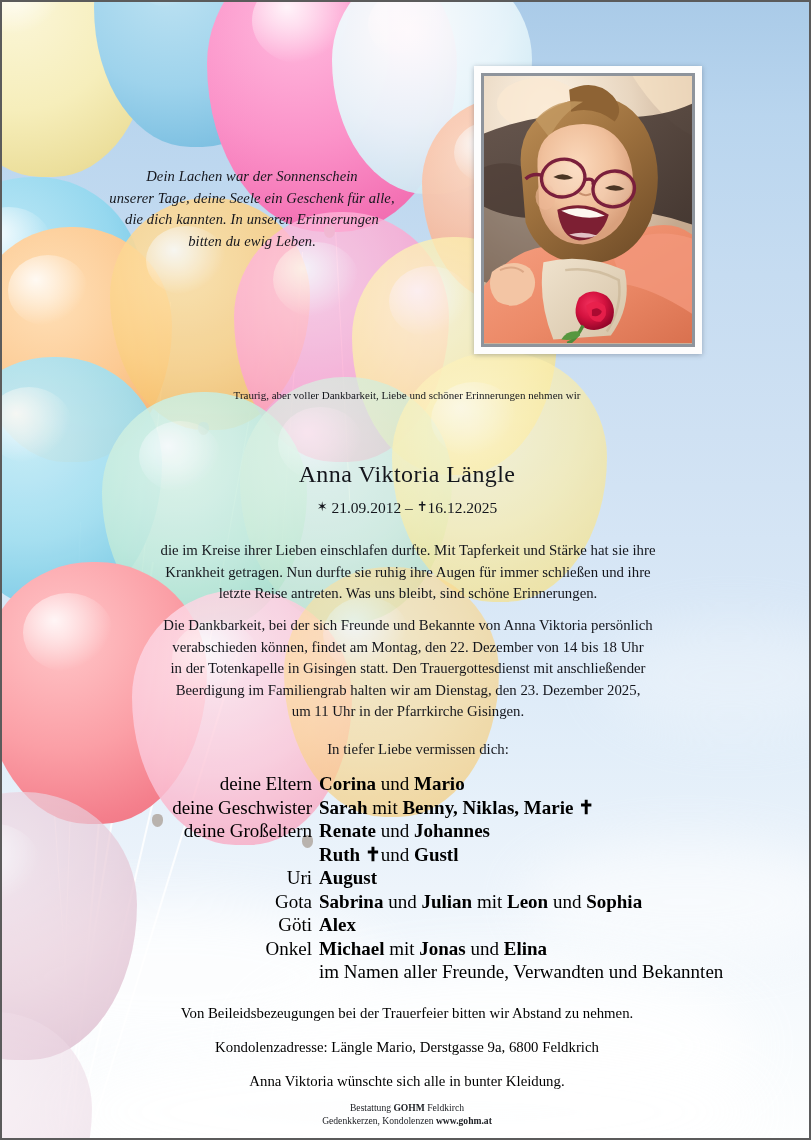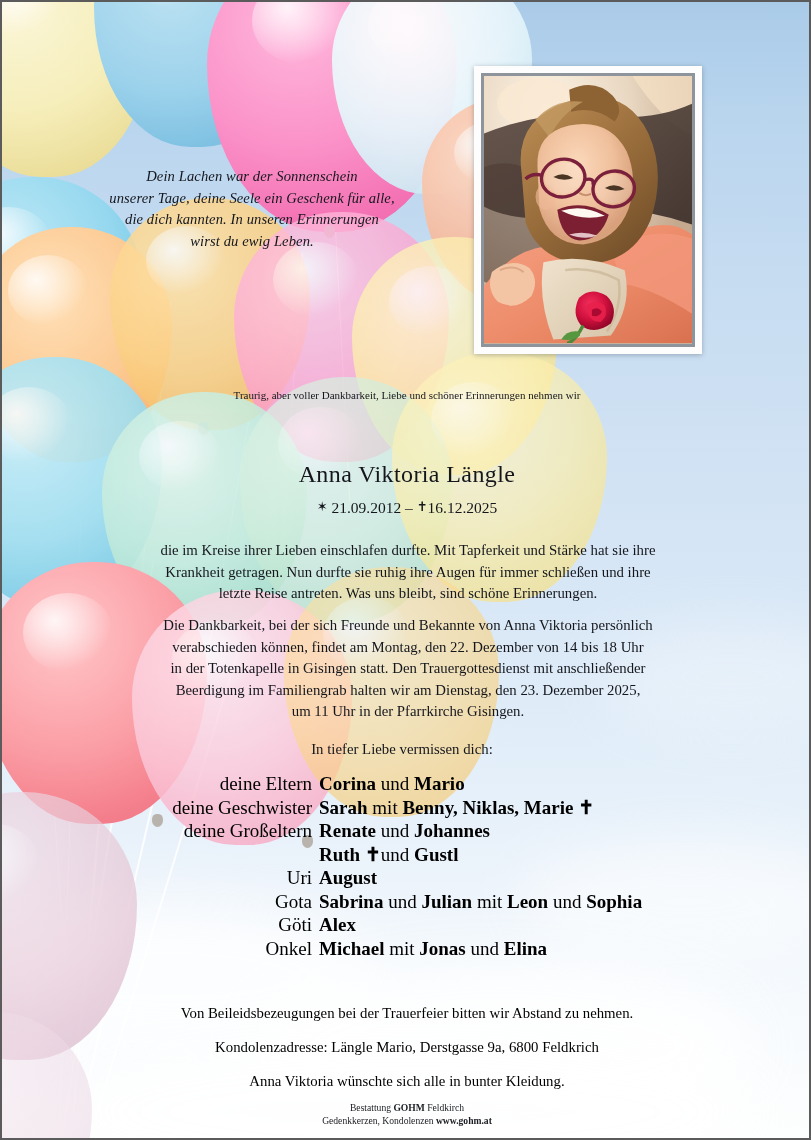--- a/index.html
+++ b/index.html
@@ -41,21 +41,21 @@
   .txt{position:absolute;text-align:center;color:#14161c;}
   #poem{left:70px;top:164px;width:360px;font-style:italic;font-size:14.6px;
         line-height:21.5px;letter-spacing:.1px;}
   #intro{left:95px;top:383px;width:620px;font-size:11px;line-height:20.5px;}
   #name{left:95px;top:450px;width:620px;font-size:24px;line-height:44px;
         letter-spacing:.4px;}
   #dates{left:95px;top:494px;width:620px;font-size:15.5px;line-height:21px;}
   #dates .sym{font-size:13px;vertical-align:.12em;}
   #para1{left:88px;top:538px;width:636px;font-size:14.8px;line-height:21.5px;}
   #para2{left:88px;top:613px;width:636px;font-size:14.8px;line-height:21.5px;}
-  #love{left:90px;top:739px;width:620px;font-size:14.8px;}
+  #love{left:106px;top:739px;width:620px;font-size:14.8px;}
 
   #family{position:absolute;left:95px;top:770px;width:620px;font-size:19px;}
   .frow{display:flex;align-items:baseline;line-height:23.5px;}
   .flab{width:215px;text-align:right;padding-right:7px;flex:0 0 215px;white-space:nowrap;}
   .fnam{text-align:center;white-space:nowrap;}
   .fnam b{font-weight:bold;}
 
   #close{position:absolute;left:75px;top:1003px;width:660px;text-align:center;
          font-size:14.8px;}
   #close div{margin-bottom:17px;}
@@ -227,21 +227,21 @@
           <path d="M96 258 Q84 256 78 266 Q90 268 97 262Z" fill="#57973f"></path>
         </g>
       </svg>
     </div>
   </div>
 
   <div class="txt" id="poem">
     <div>Dein Lachen war der Sonnenschein</div>
     <div>unserer Tage, deine Seele ein Geschenk für alle,</div>
     <div>die dich kannten. In unseren Erinnerungen</div>
-    <div>wirst du ewig Leben.</div>
+    <div>bitten du ewig Leben.</div>
   </div>
 
   <div class="txt" id="intro">
     <div>Traurig, aber voller Dankbarkeit, Liebe und schöner Erinnerungen nehmen wir</div>
   </div>
 
   <div class="txt" id="name">Anna Viktoria Längle</div>
 
   <div class="txt" id="dates">
     <span class="sym">✶</span>
@@ -291,20 +291,24 @@
         <div class="flab">Gota</div>
         <div class="fnam"><b>Sabrina</b> und <b>Julian</b> mit <b>Leon</b> und <b>Sophia</b></div>
       </div>
       <div class="frow">
         <div class="flab">Göti</div>
         <div class="fnam"><b>Alex</b></div>
       </div>
       <div class="frow">
         <div class="flab">Onkel</div>
         <div class="fnam"><b>Michael</b> mit <b>Jonas</b> und <b>Elina</b></div>
+      </div>
+      <div class="frow">
+        <div class="flab"></div>
+        <div class="fnam">im Namen aller Freunde, Verwandten und Bekannten</div>
       </div>
     </div>
 
   <div id="close">
     <div>Von Beileidsbezeugungen bei der Trauerfeier bitten wir Abstand zu nehmen.</div>
     <div>Kondolenzadresse: Längle Mario, Derstgasse 9a, 6800 Feldkrich</div>
     <div>Anna Viktoria wünschte sich alle in bunter Kleidung.</div>
   </div>
 
   <div id="footer">

